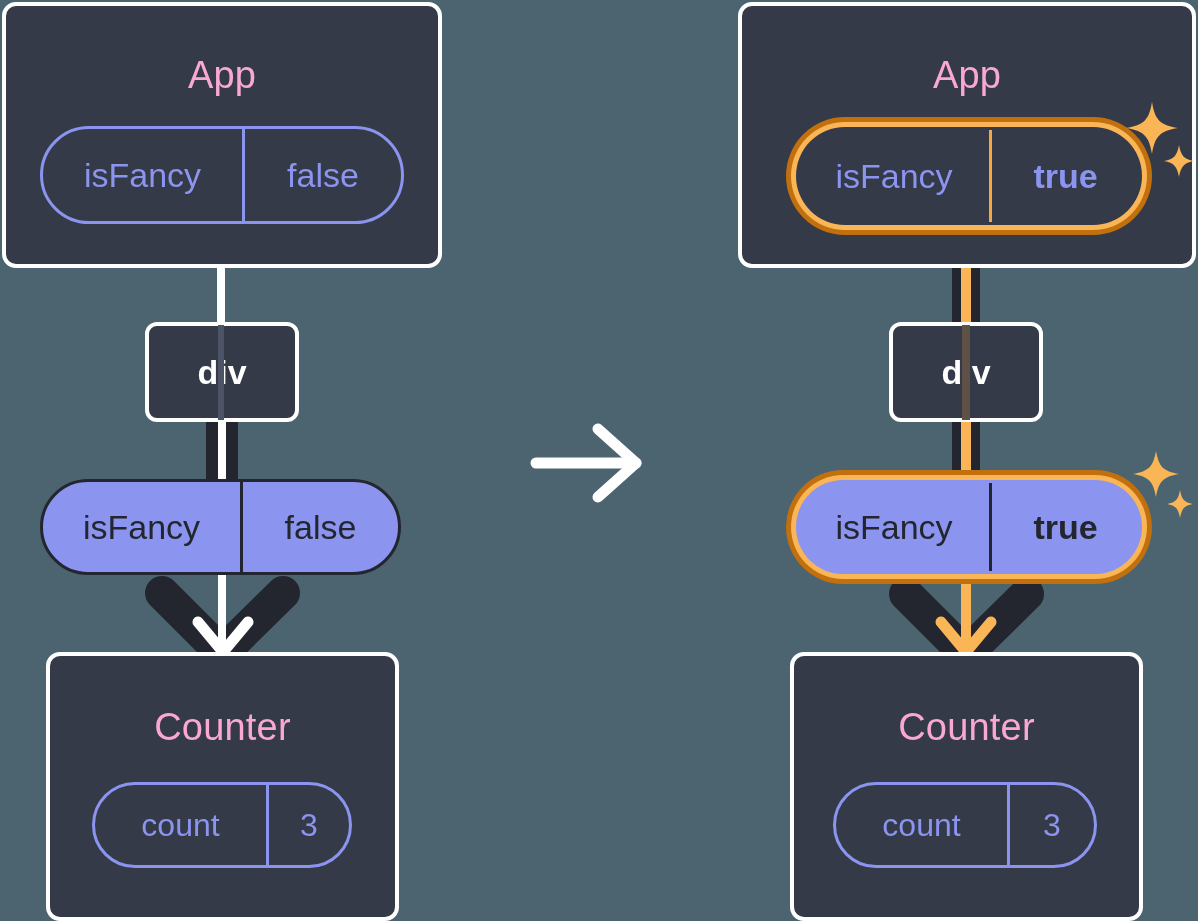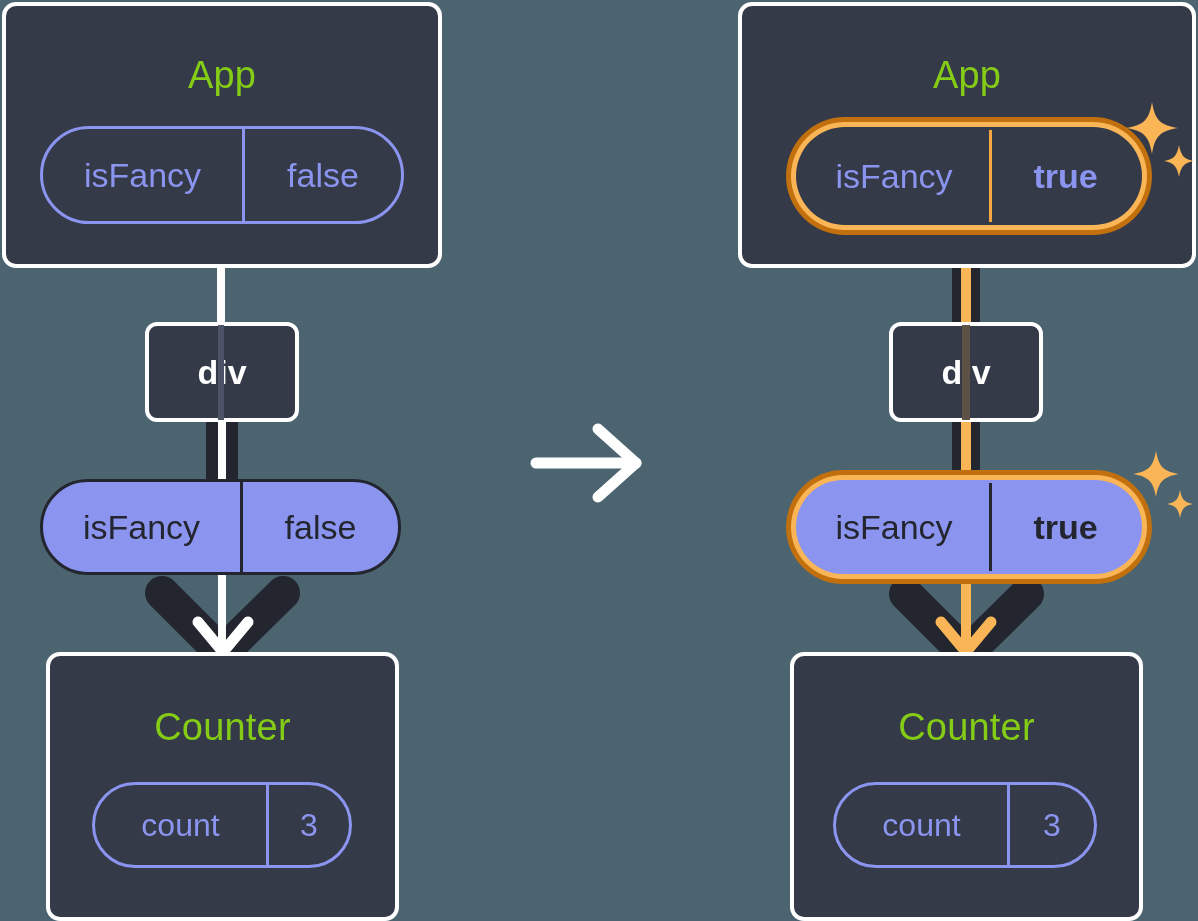--- a/index.html
+++ b/index.html
@@ -25,21 +25,21 @@
     background: #343a47;
     border: 4px solid #ffffff;
     border-radius: 14px;
     box-sizing: border-box;
     z-index: 6;
   }
   .comp-title {
     position: absolute;
     left: 0; right: 0;
     text-align: center;
-    color: #84cc16;
+    color: #f9a8d4;
     font-size: 38px;
     font-weight: 400;
     letter-spacing: .2px;
   }
 
   
   .div-box {
     position: absolute;
     background: #343a47;
     border: 4px solid #ffffff;

